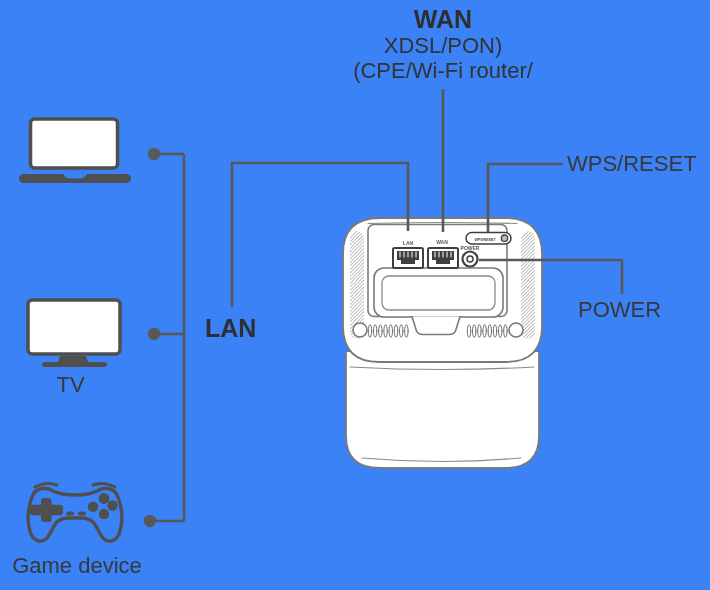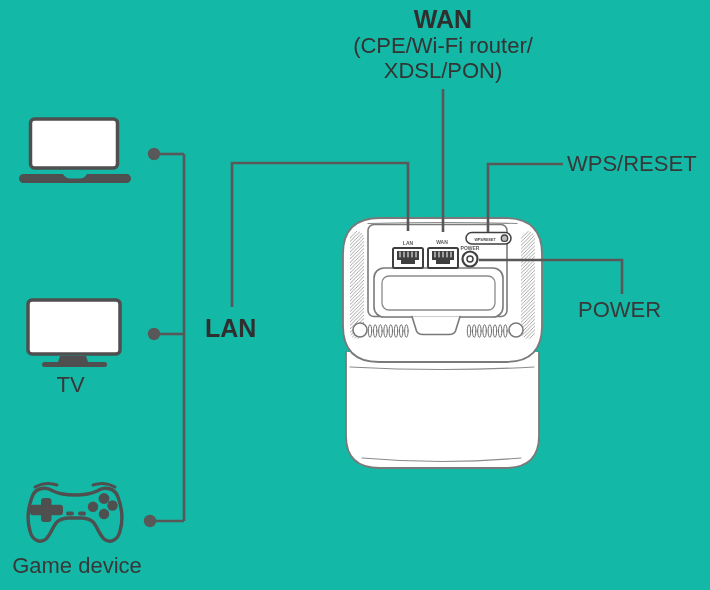--- a/index.html
+++ b/index.html
@@ -1,17 +1,17 @@
 <!DOCTYPE html>
 <html><head>
 <meta charset="utf-8">
 <style>
   html,body{margin:0;padding:0;background:#ffffff;}
   .canvas{
-    position:relative;width:710px;height:590px;background:#14b8a6;overflow:hidden;
+    position:relative;width:710px;height:590px;background:#3b82f6;overflow:hidden;
     font-family:"Liberation Sans", sans-serif;color:#383838;
   }
   .canvas svg{position:absolute;left:0;top:0;}
   .lbl{position:absolute;white-space:nowrap;color:#383838;}
   .lbl.center{text-align:center;white-space:normal;}
   #wan-block{left:330px;top:5px;width:226px;text-align:center;}
   #wan-title{font-size:25px;font-weight:bold;color:#2f2f2f;line-height:28px;}
   #wan-sub{font-size:22px;line-height:25px;color:#333333;}
   #wps-label{left:567px;top:151px;font-size:22px;}
   #power-label{left:578px;top:297px;font-size:22px;}
@@ -172,22 +172,22 @@
     <g fill="#585858">
       <circle cx="154" cy="154" r="6.2"></circle>
       <circle cx="154" cy="334" r="6.2"></circle>
       <circle cx="150" cy="521" r="6.2"></circle>
     </g>
   </svg>
 
   <div class="lbl" id="wan-block">
     <div id="wan-title">WAN</div>
     <div id="wan-sub">
+      <div>XDSL/PON)</div>
       <div>(CPE/Wi-Fi router/</div>
-      <div>XDSL/PON)</div>
     </div>
   </div>
 
   <div class="lbl" id="wps-label">WPS/RESET</div>
   <div class="lbl" id="power-label">POWER</div>
   <div class="lbl" id="lan-label">LAN</div>
 
   <div class="lbl center" id="tv-label">TV</div>
   <div class="lbl center" id="game-label">Game device</div>
 

